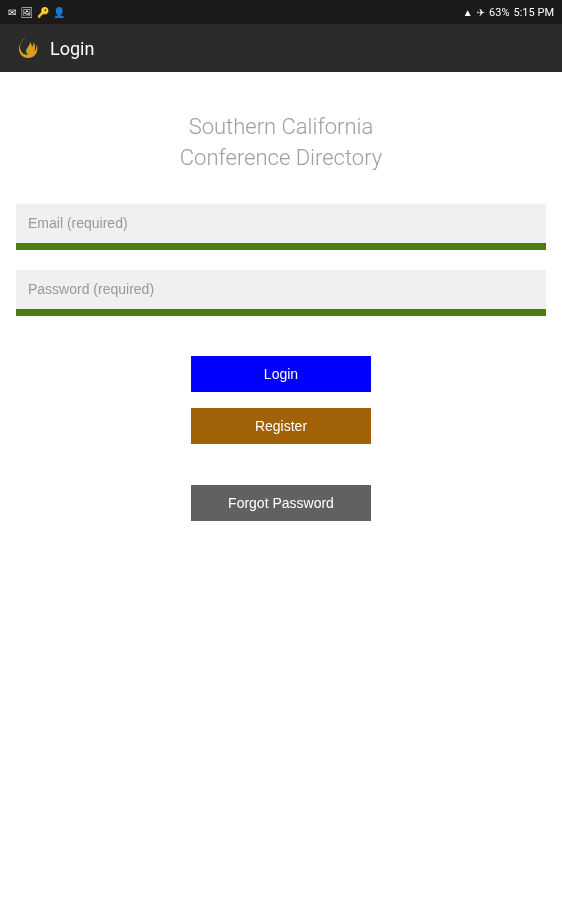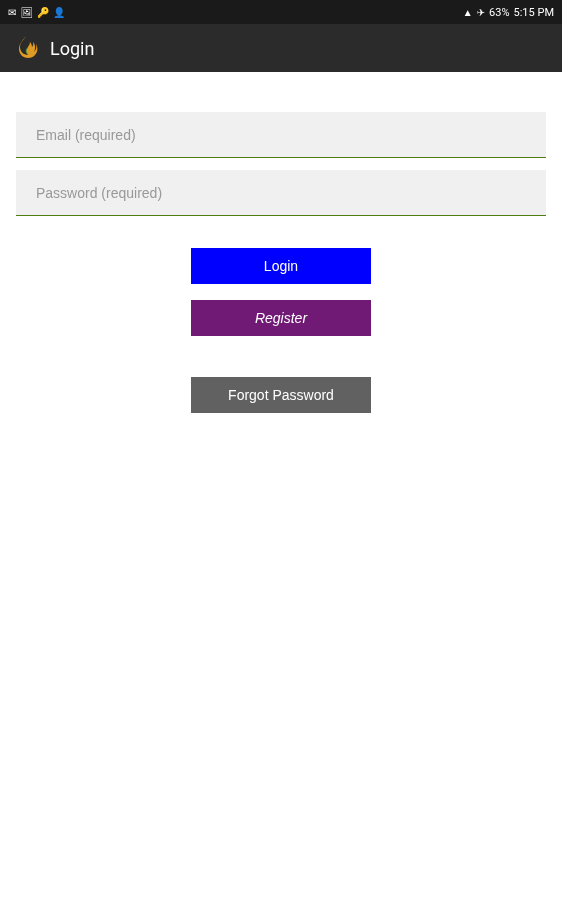--- a/index.html
+++ b/index.html
@@ -89,26 +89,26 @@
       line-height: 1.4;
       margin-bottom: 30px;
     }
 
     
     .input-field {
       width: 100%;
       height: 46px;
       background: #f0f0f0;
       border: none;
-      border-bottom: 1px solid #4d7c0f;
-      padding: 0 20px;
+      border-bottom: 7px solid #4d7c0f;
+      padding: 0 12px;
       font-size: 14px;
       color: #999999;
       outline: none;
-      margin-bottom: 8px;
+      margin-bottom: 16px;
     }
 
     .input-field::placeholder {
       color: #999999;
     }
 
     .input-wrapper {
       width: 100%;
       margin-bottom: 4px;
     }
@@ -126,23 +126,22 @@
       align-items: center;
       justify-content: center;
     }
 
     .btn-login {
       background: #0000ff;
       color: #ffffff;
     }
 
     .btn-register {
-      background: #701a75;
-      color: #ffffff;
-      font-style: italic;
+      background: #a16207;
+      color: #ffffff;
     }
 
     .btn-forgot {
       background: #616161;
       color: #ffffff;
       margin-top: 35px;
     }
 
     .buttons-container {
       display: flex;
@@ -183,20 +182,24 @@
     <svg class="flame-svg" viewBox="0 0 24 28" xmlns="http://www.w3.org/2000/svg">
       <path d="M12 2 C10 6 6 8 6 13 C6 17.4 9.6 21 14 21 C14 21 11 18 13 15 C14 12 16 11 16 8 C18 10 18 13 18 13 C18 13 20 11 19 8 C21 10 22 14 20 18 C22 16 23 13 22 10 C24 13 24 18 21 21 C19.5 23 17 24 14 24 C9 24 5 20 5 15 C5 9 10 5 12 2Z" fill="#f5a623" opacity="0.9"></path>
       <path d="M13 14 C12 16 13 19 15 20 C13 20 11 18 12 15 Z" fill="#4caf50" opacity="0.8"></path>
     </svg>
   </div>
   <span class="app-bar-title">Login</span>
 </div>
 
 <div class="main-content">
 
+  <div class="app-title">
+    <div>Southern California</div>
+    <div>Conference Directory</div>
+  </div>
 
   <div class="input-wrapper">
     <input class="input-field" type="email" placeholder="Email (required)" style="">
   </div>
 
   <div class="input-wrapper">
     <input class="input-field" type="password" placeholder="Password (required)" style="">
   </div>
 
   <div class="buttons-container">

